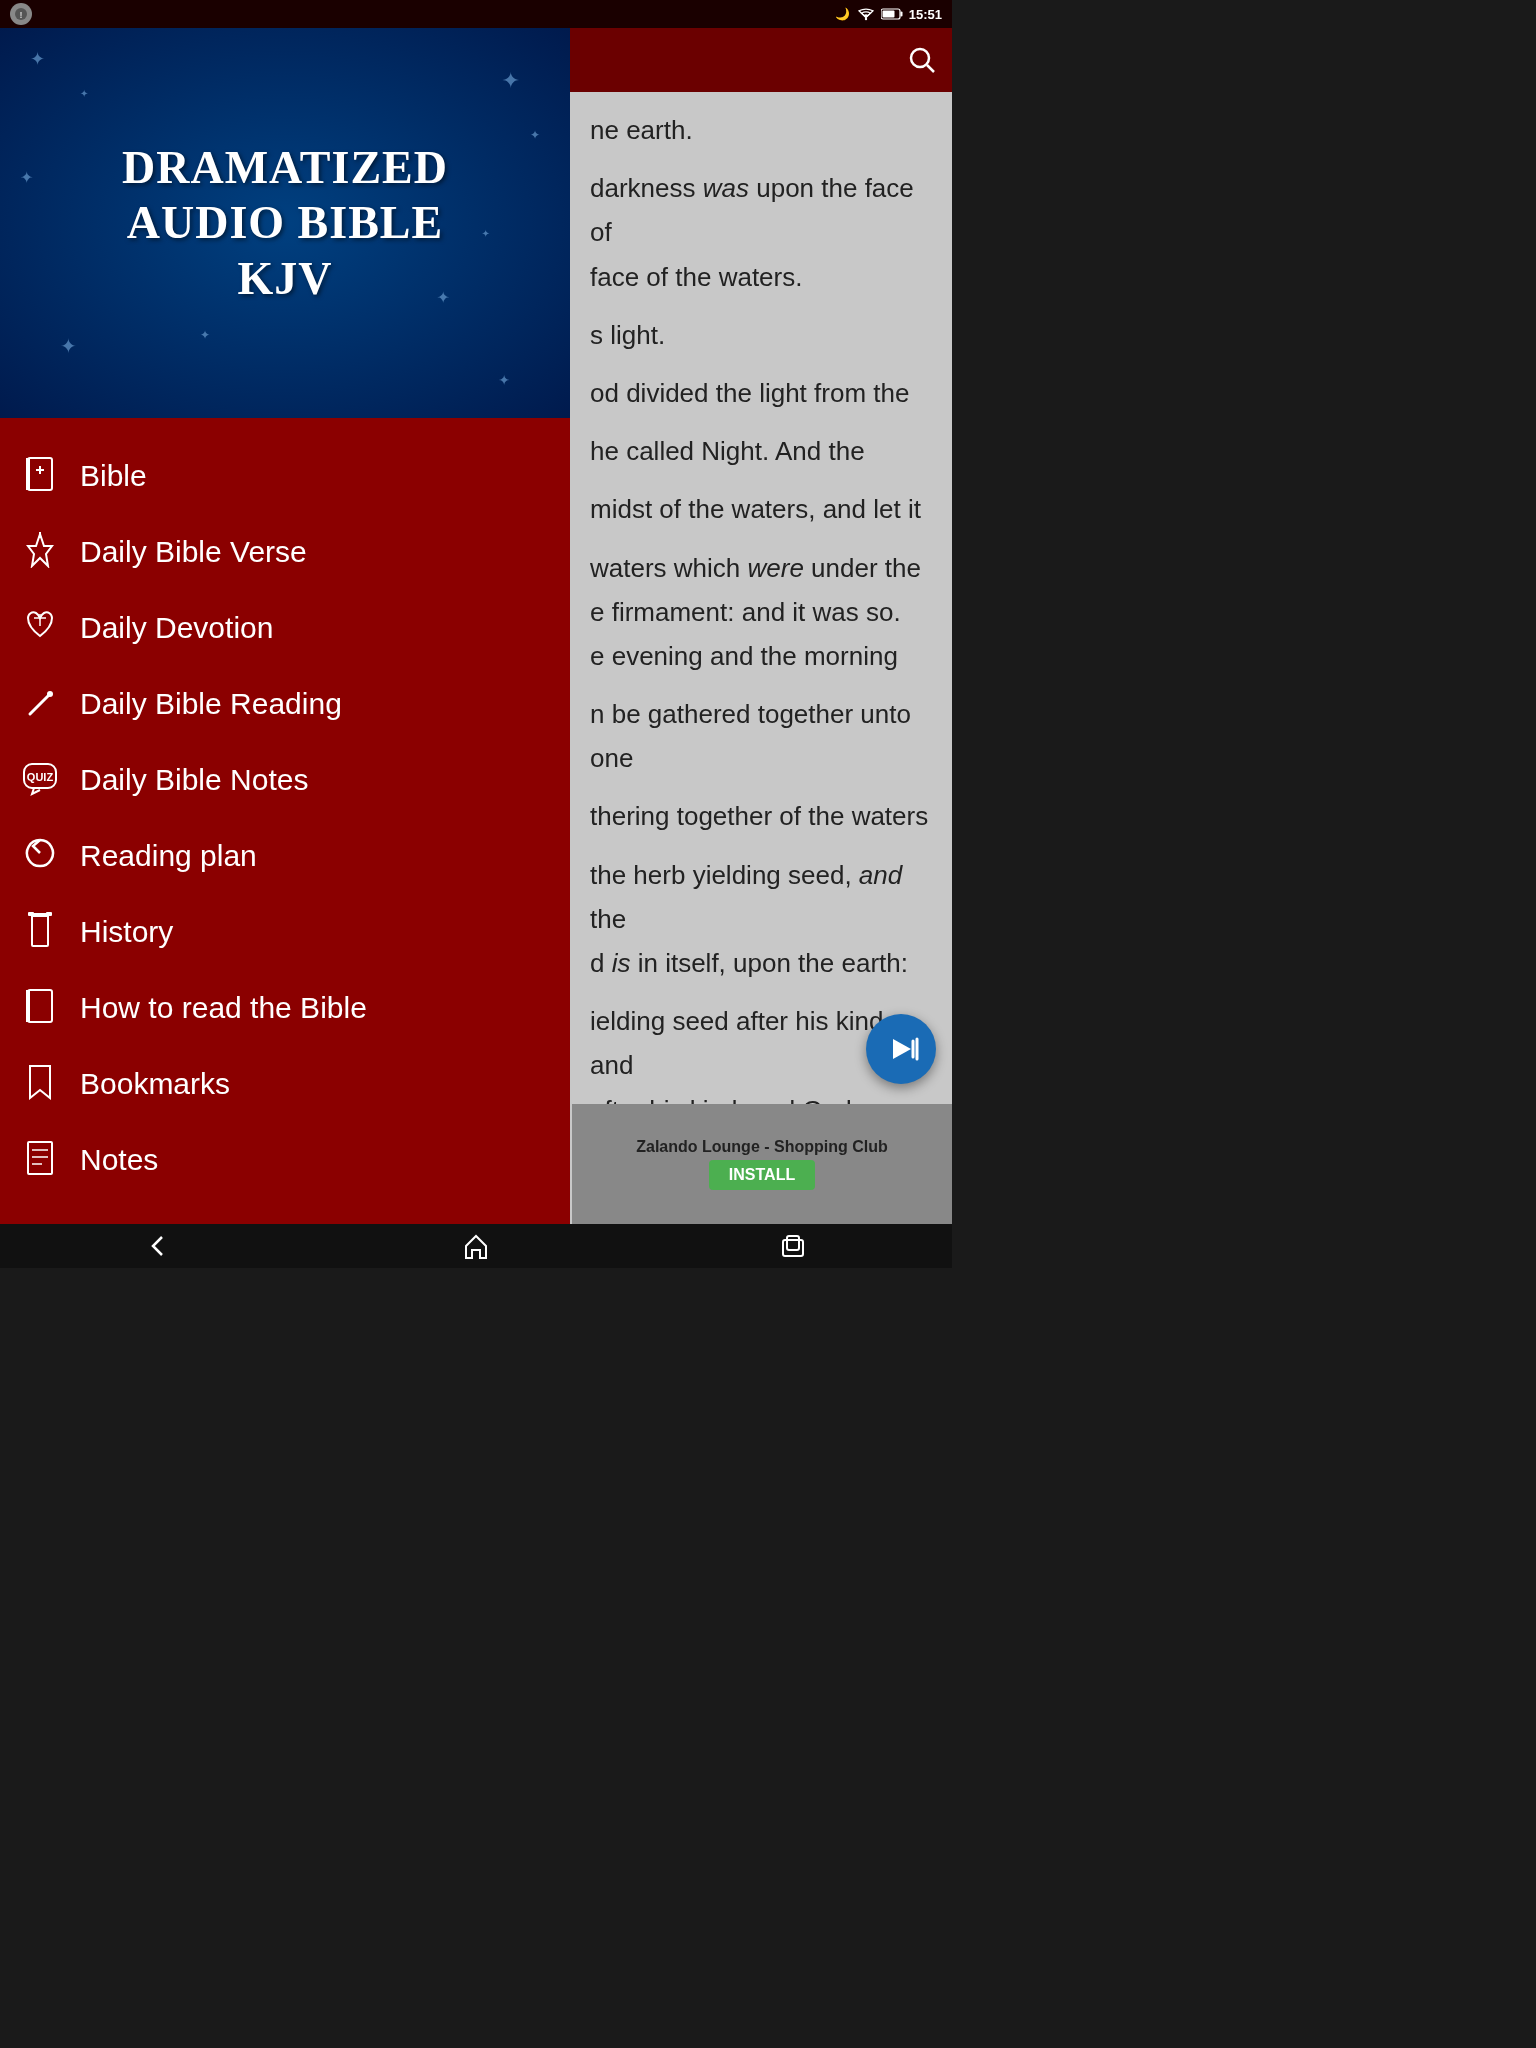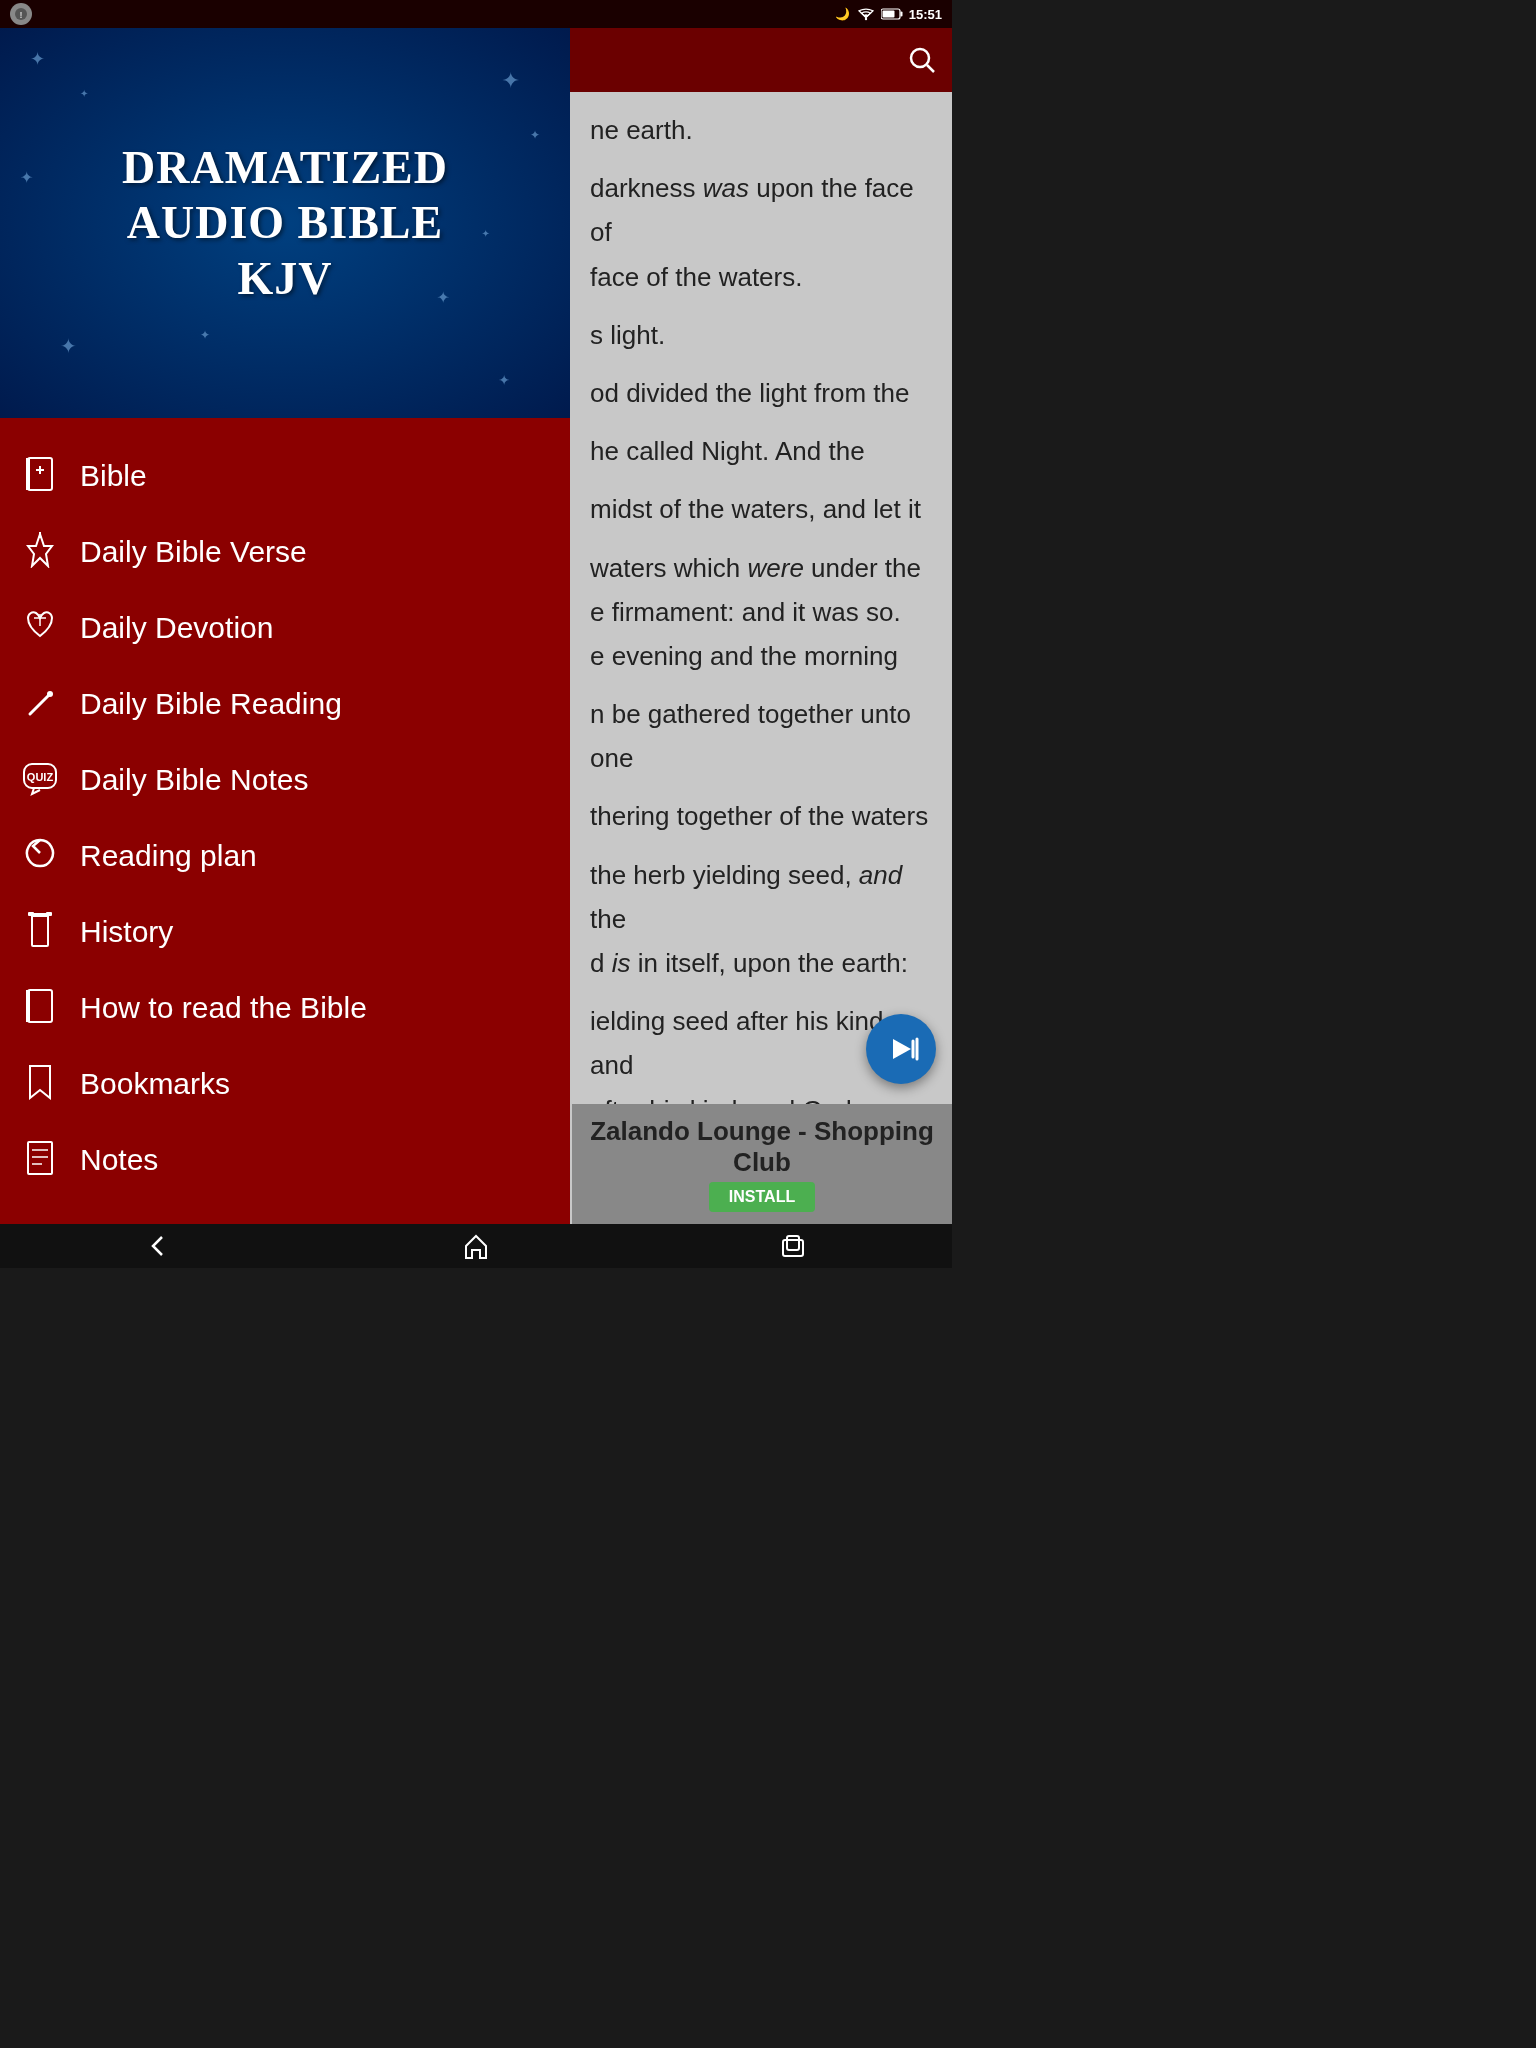--- a/index.html
+++ b/index.html
@@ -187,24 +187,24 @@
       width: 380px;
       height: 120px;
       background: #888;
       display: flex;
       flex-direction: column;
       align-items: center;
       justify-content: center;
       padding: 8px;
     }
     .ad-title {
-      font-size: 26px;
+      font-size: 16px;
       font-weight: bold;
       color: #222;
-      text-align: center;
+      text-align: left;
     }
     .ad-install-btn {
       margin-top: 4px;
       background: #4caf50;
       color: white;
       font-size: 16px;
       font-weight: bold;
       padding: 6px 20px;
       border-radius: 4px;
     }

